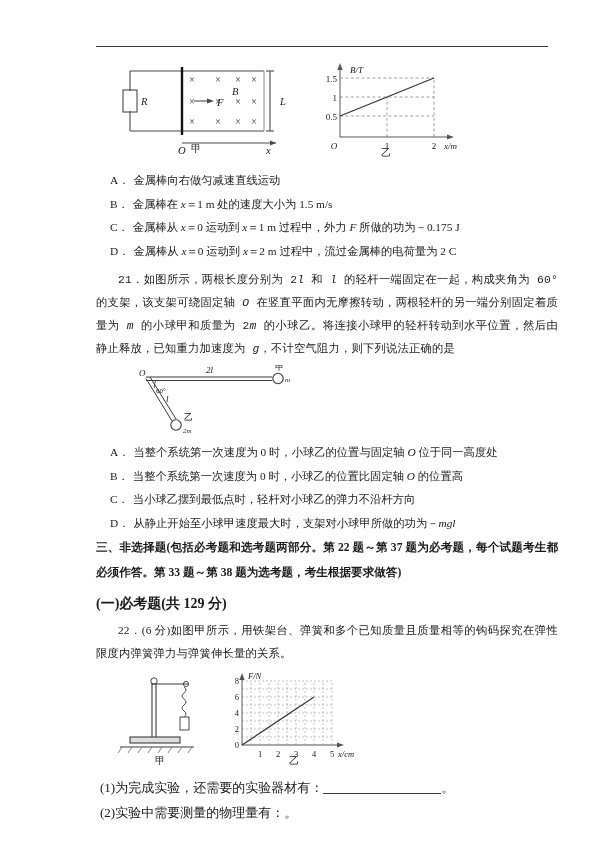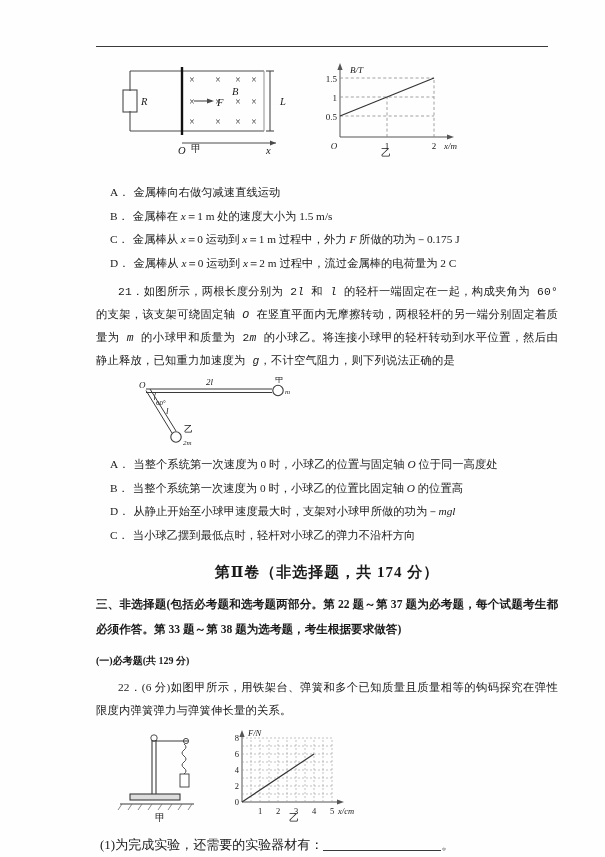--- a/index.html
+++ b/index.html
@@ -63,21 +63,21 @@
     margin: 16px 0 10px 0;
   }
   .sec-head {
     font-size: 11.6px;
     font-weight: bold;
     line-height: 25px;
     text-align: justify;
     margin: 0;
   }
   .sub-head {
-    font-size: 10px;
+    font-size: 14px;
     font-weight: bold;
     line-height: 25px;
     margin: 6px 0 2px 0;
   }
 
   
   .fig-row {
     position: relative;
     width: 452px;
   }
@@ -168,21 +168,21 @@
         <text x="73" y="90" text-anchor="middle">1</text>
         <text x="120" y="90" text-anchor="middle">2</text>
         <text x="20" y="90" text-anchor="middle" font-style="italic">O</text>
         <text x="36" y="14" font-style="italic">B/T</text>
         <text x="130" y="90" font-style="italic">x/m</text>
       </g>
     </svg>
     <div class="fig-cap" style="position:absolute;left:278px;top:86px;width:24px;">乙</div>
   </div>
 
-  <div style="margin-top:24px;">
+  <div style="margin-top:12px;">
     <p class="opt">
       <span class="lab">A．</span><span>金属棒向右做匀减速直线运动</span>
     </p>
     <p class="opt">
       <span class="lab">B．</span><span>金属棒在 <i>x</i>＝1 m 处的速度大小为 1.5 m/s</span>
     </p>
     <p class="opt">
       <span class="lab">C．</span><span>金属棒从 <i>x</i>＝0 运动到 <i>x</i>＝1 m 过程中，外力 <i>F</i> 所做的功为－0.175 J</span>
     </p>
     <p class="opt">
@@ -219,28 +219,27 @@
   </div>
 
   <div style="margin-top:4px;">
     <p class="opt">
       <span class="lab">A．</span><span>当整个系统第一次速度为 0 时，小球乙的位置与固定轴 <i>O</i> 位于同一高度处</span>
     </p>
     <p class="opt">
       <span class="lab">B．</span><span>当整个系统第一次速度为 0 时，小球乙的位置比固定轴 <i>O</i> 的位置高</span>
     </p>
     <p class="opt">
+      <span class="lab">C．</span><span>当小球乙摆到最低点时，轻杆对小球乙的弹力不沿杆方向</span>
+    </p>
+    <p class="opt">
       <span class="lab">D．</span><span>从静止开始至小球甲速度最大时，支架对小球甲所做的功为－<i>mgl</i></span>
     </p>
-    <p class="opt">
-      <span class="lab">C．</span><span>当小球乙摆到最低点时，轻杆对小球乙的弹力不沿杆方向</span>
-    </p>
-  </div>
-
-  <div class="juan2">第Ⅱ卷（非选择题，共 174 分）</div>
+  </div>
+
 
   <p class="sec-head">三、非选择题(包括必考题和选考题两部分。第 22 题～第 37 题为必考题，每个试题考生都必须作答。第 33 题～第 38 题为选考题，考生根据要求做答)</p>
 
   <p class="sub-head">(一)必考题(共 129 分)</p>
 
   <p class="para indent" style="margin-top:3px;">
     <span>22．</span><span>(6 分)</span><span>如图甲所示，用铁架台、弹簧和多个已知质量且质量相等的钩码探究在弹性限度内弹簧弹力与弹簧伸长量的关系。</span>
   </p>
 
   <div class="fig-row" style="height:98px;margin-top:4px;">

